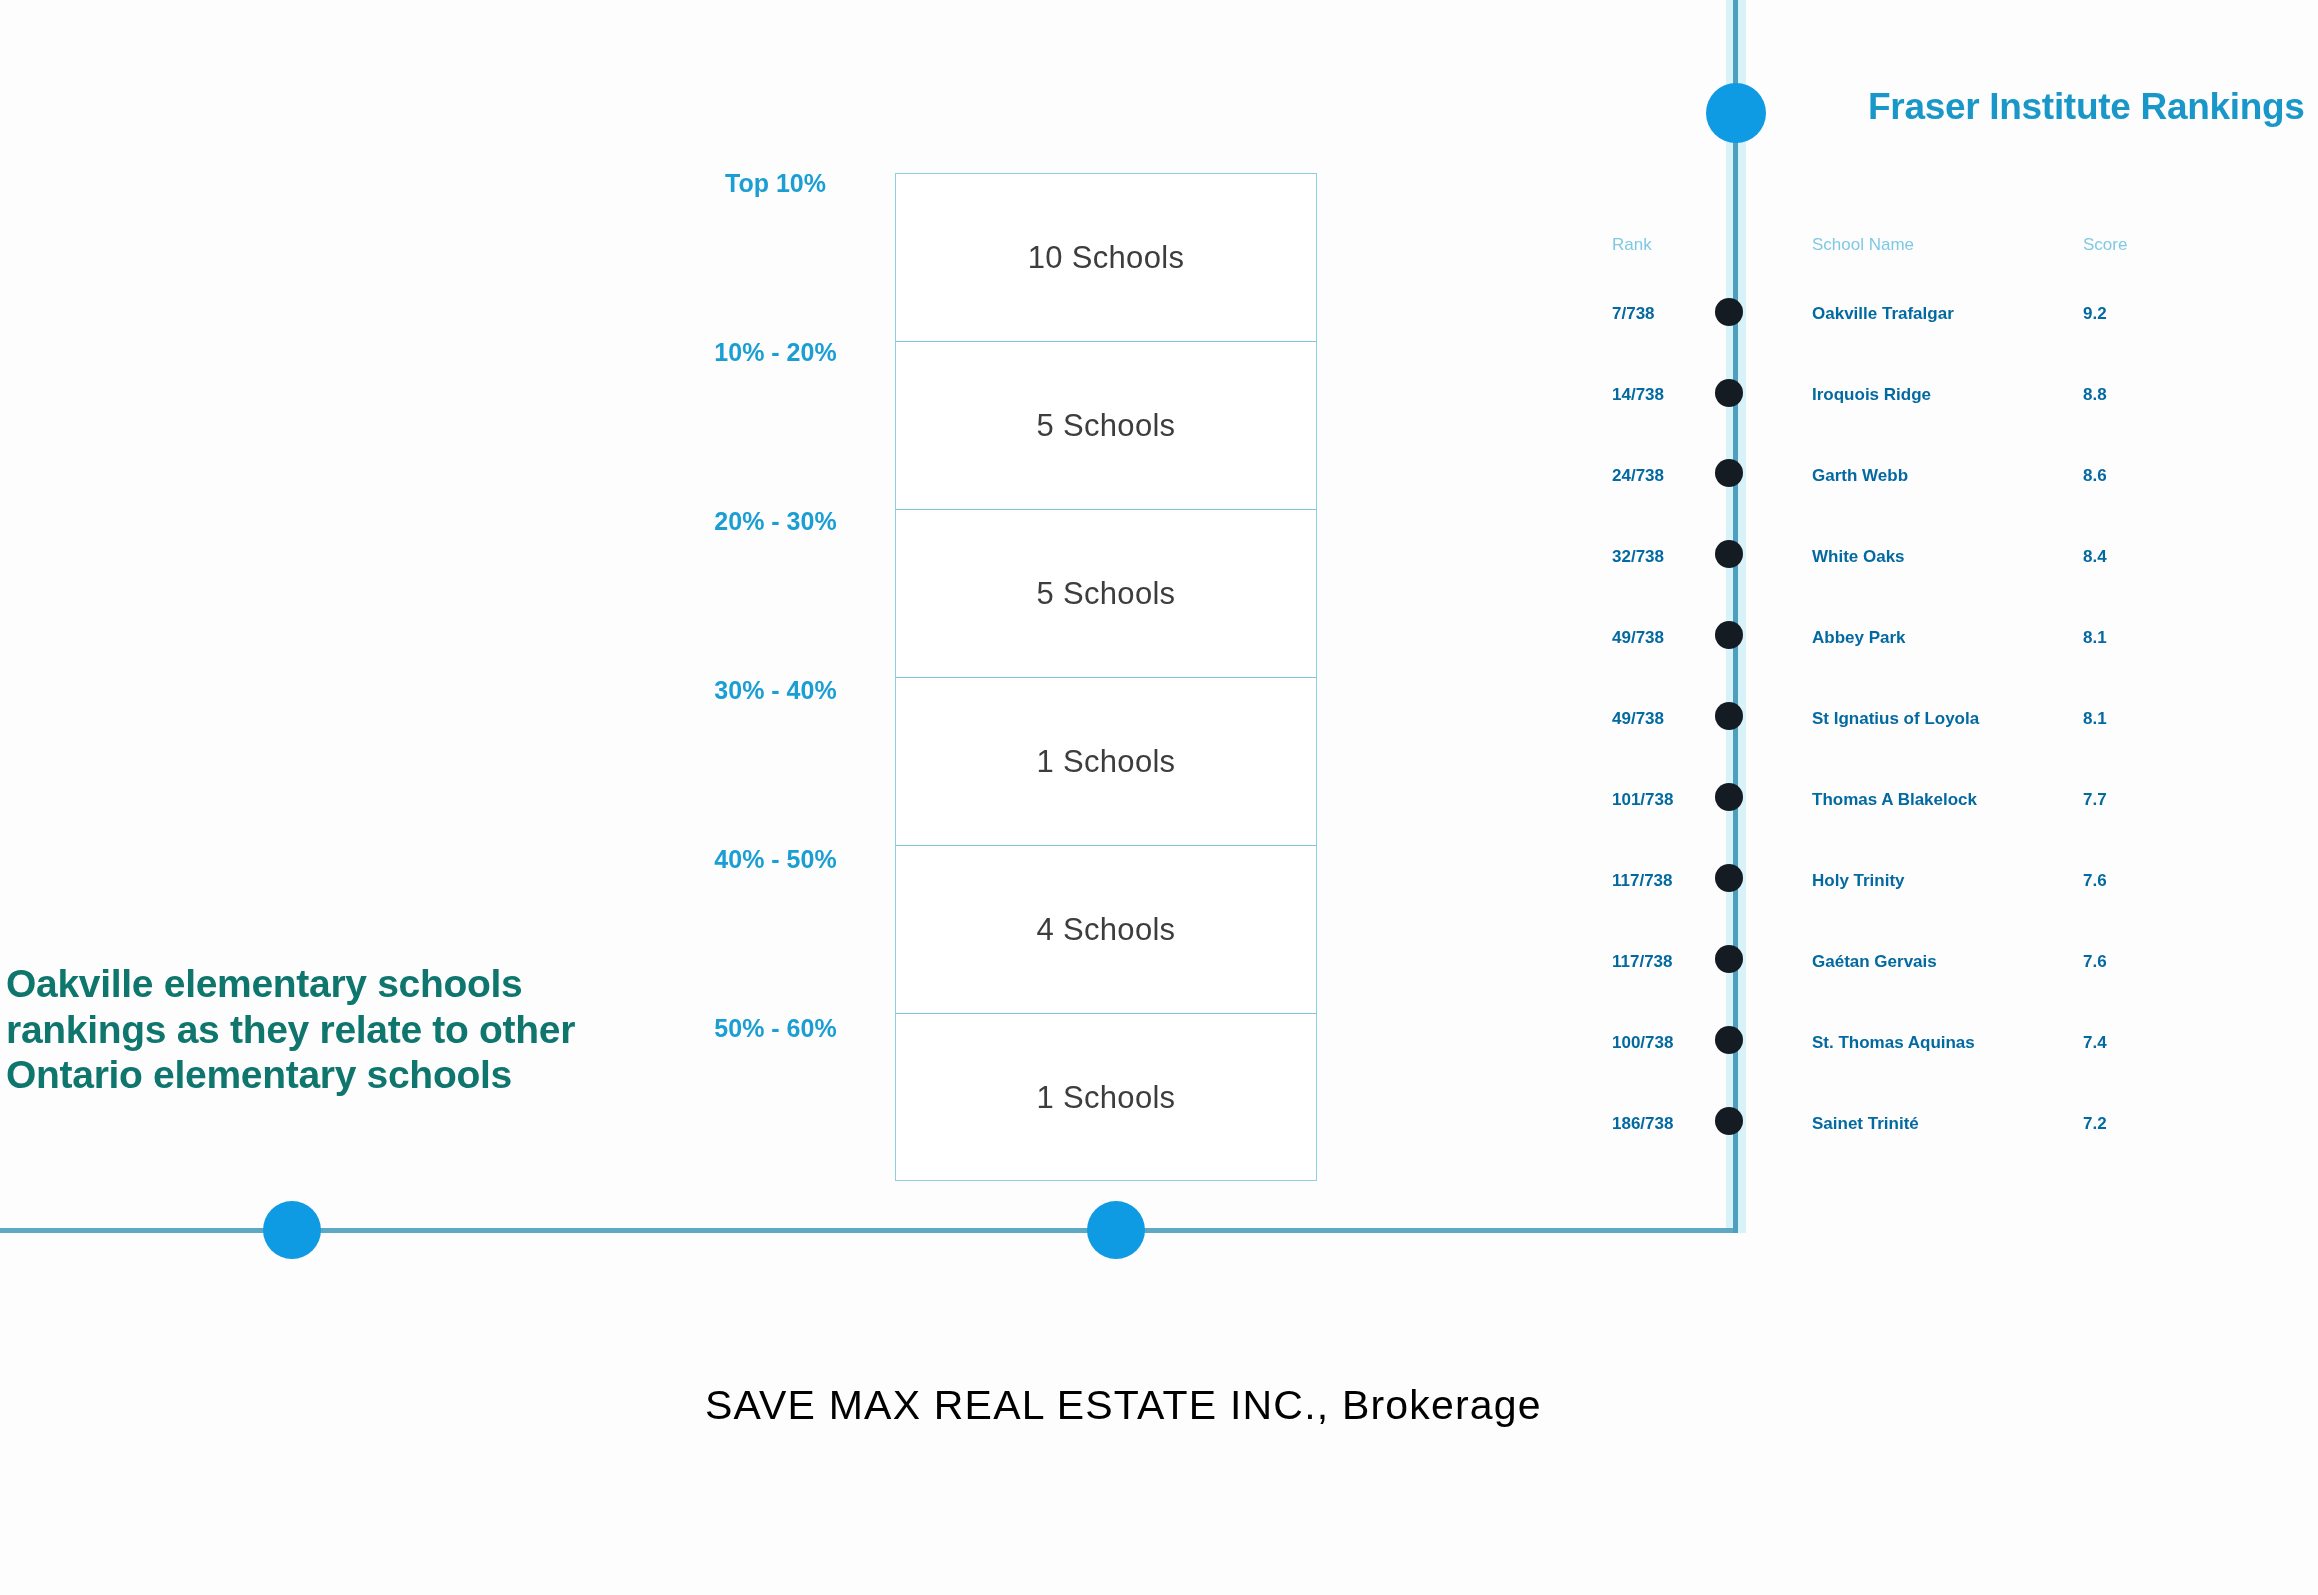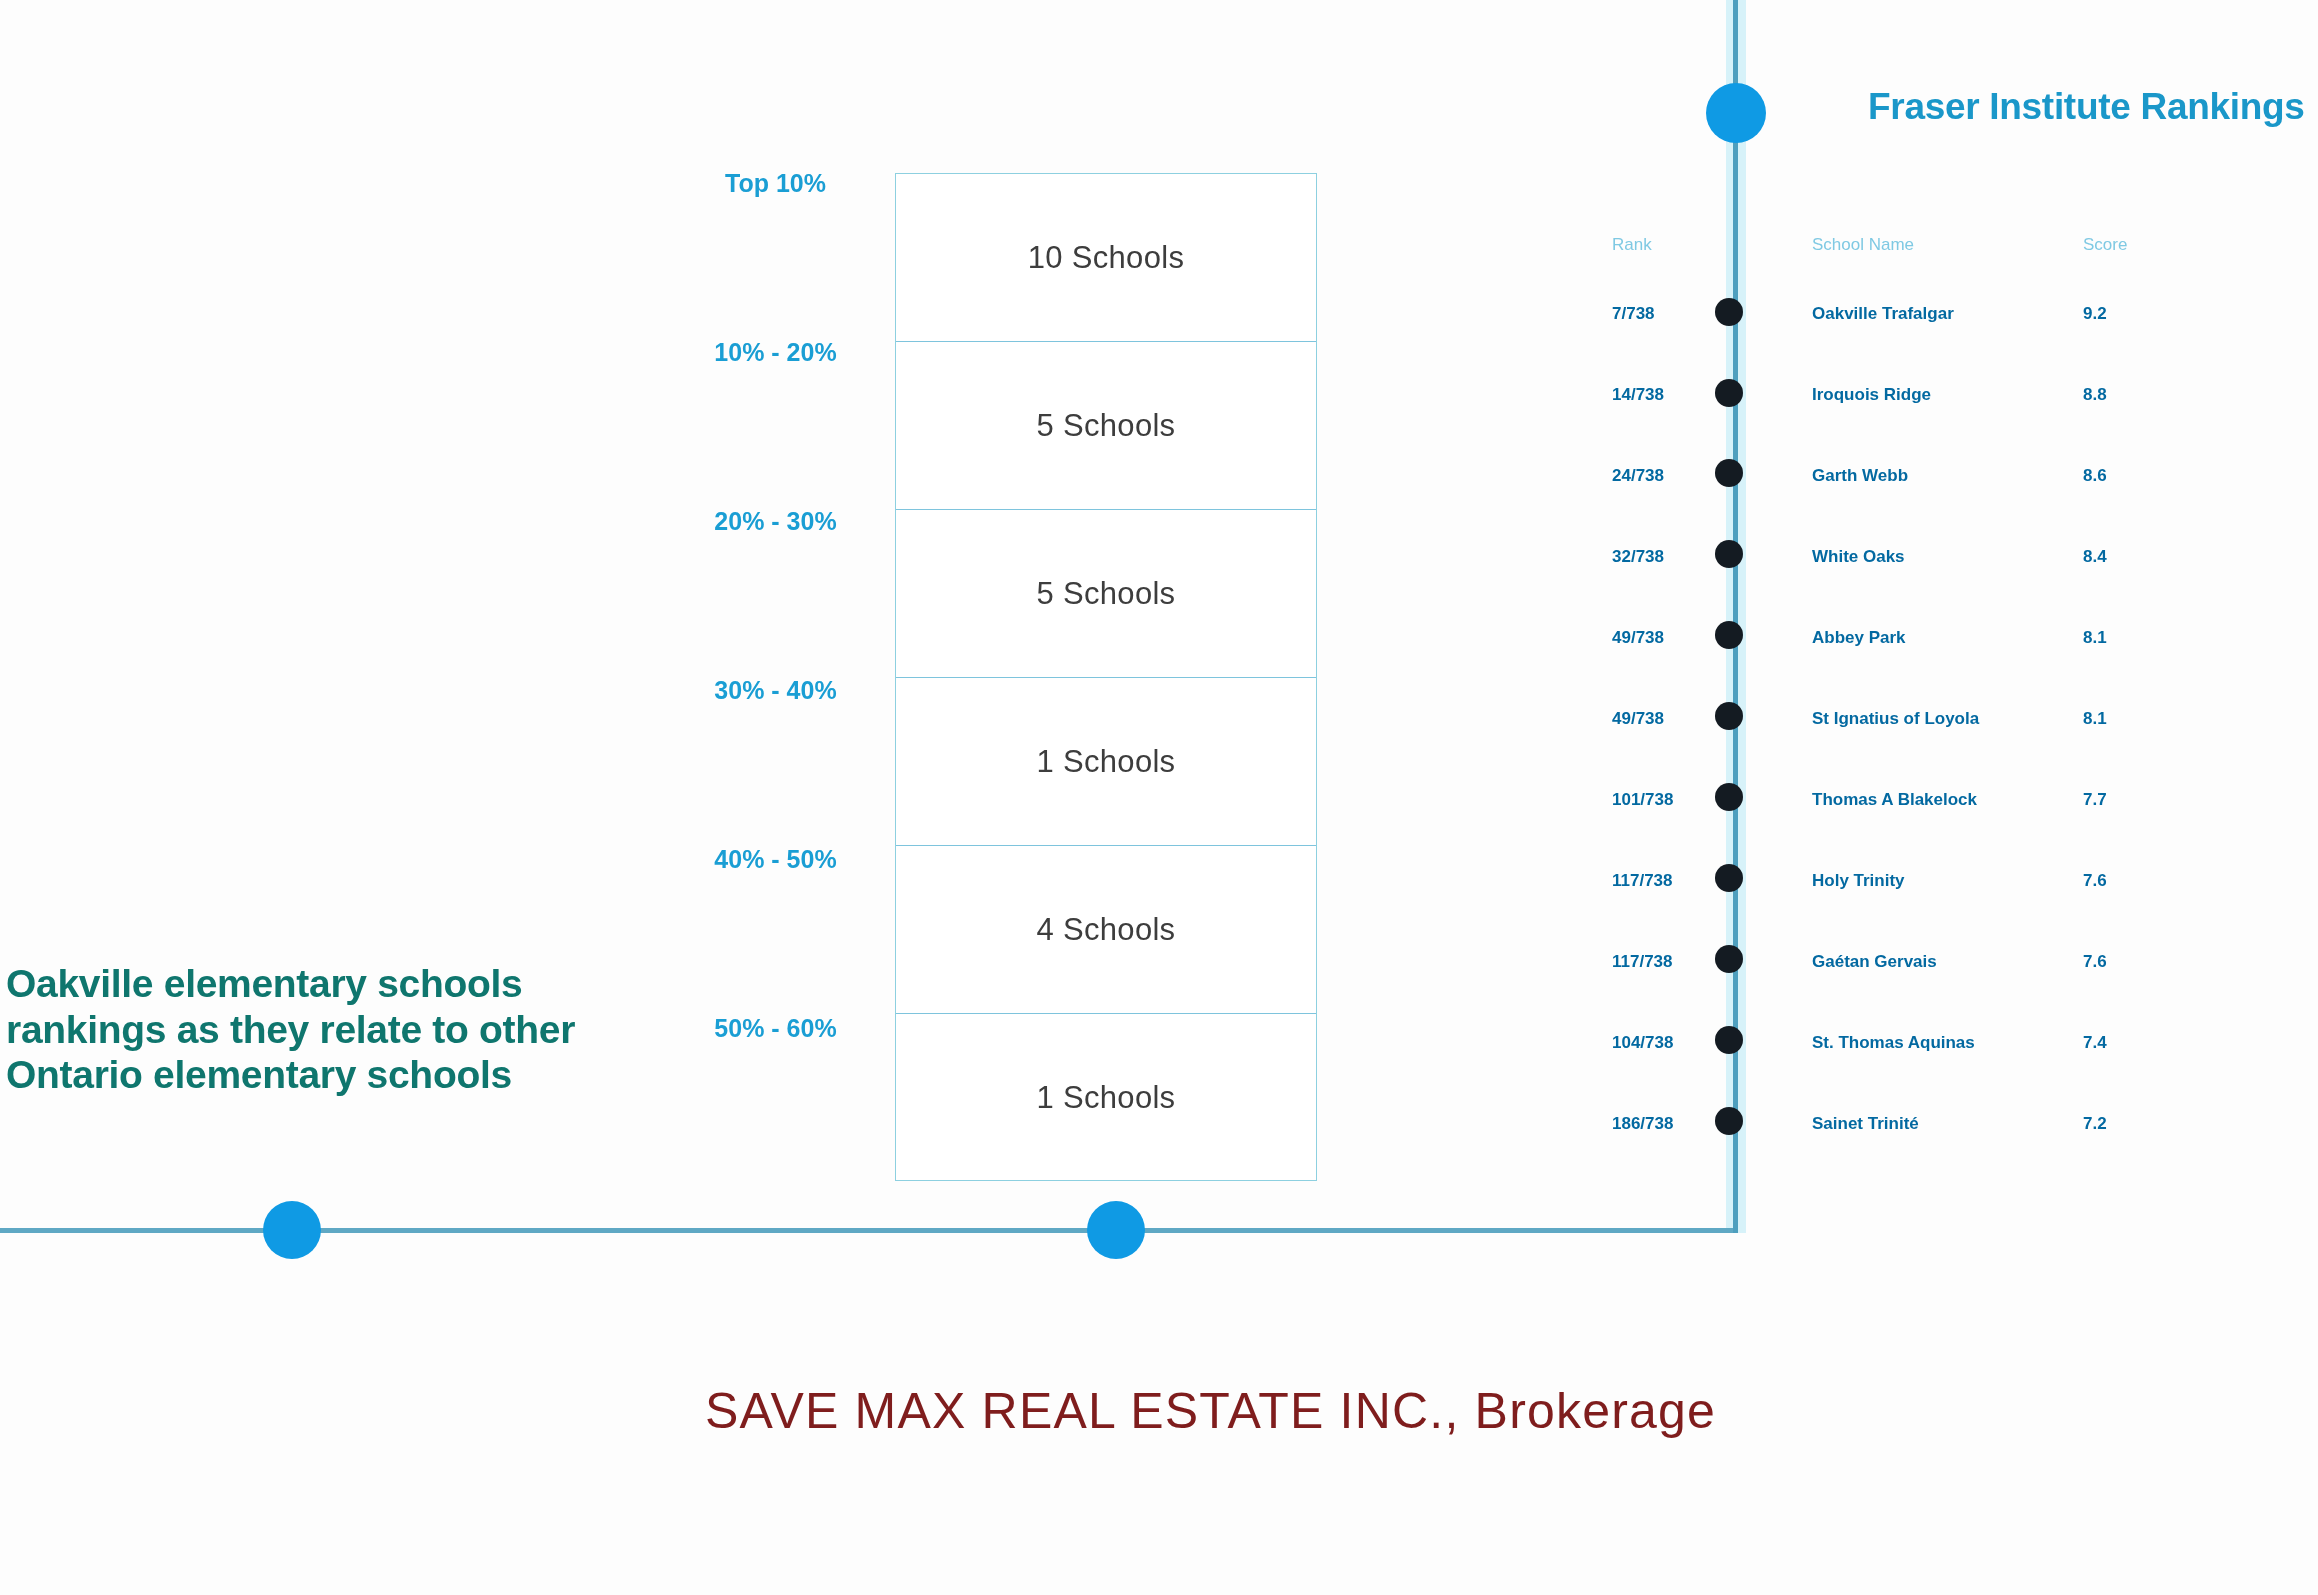--- a/index.html
+++ b/index.html
@@ -168,22 +168,22 @@
     height: 28px;
     border-radius: 50%;
     background: #141b22;
   }
 
   
   .watermark {
     position: absolute;
     left: 705px;
     top: 1382px;
-    font-size: 50px;
-    color: #7f1d1d;
+    font-size: 41px;
+    color: #000000;
     letter-spacing: 1.2px;
     white-space: nowrap;
     font-family: "Liberation Sans", sans-serif;
   }
 </style>
 </head>
 <body>
 
 <div id="canvas">
 
@@ -287,21 +287,21 @@
       <span class="col-rank">117/738</span>
       <span class="col-name">Holy Trinity</span>
       <span class="col-score">7.6</span>
     </div>
     <div class="fi-row">
       <span class="col-rank">117/738</span>
       <span class="col-name">Gaétan Gervais</span>
       <span class="col-score">7.6</span>
     </div>
     <div class="fi-row">
-      <span class="col-rank">104/738</span>
+      <span class="col-rank">100/738</span>
       <span class="col-name">St. Thomas Aquinas</span>
       <span class="col-score">7.4</span>
     </div>
     <div class="fi-row">
       <span class="col-rank">186/738</span>
       <span class="col-name">Sainet Trinité</span>
       <span class="col-score">7.2</span>
     </div>
   </div>
 

